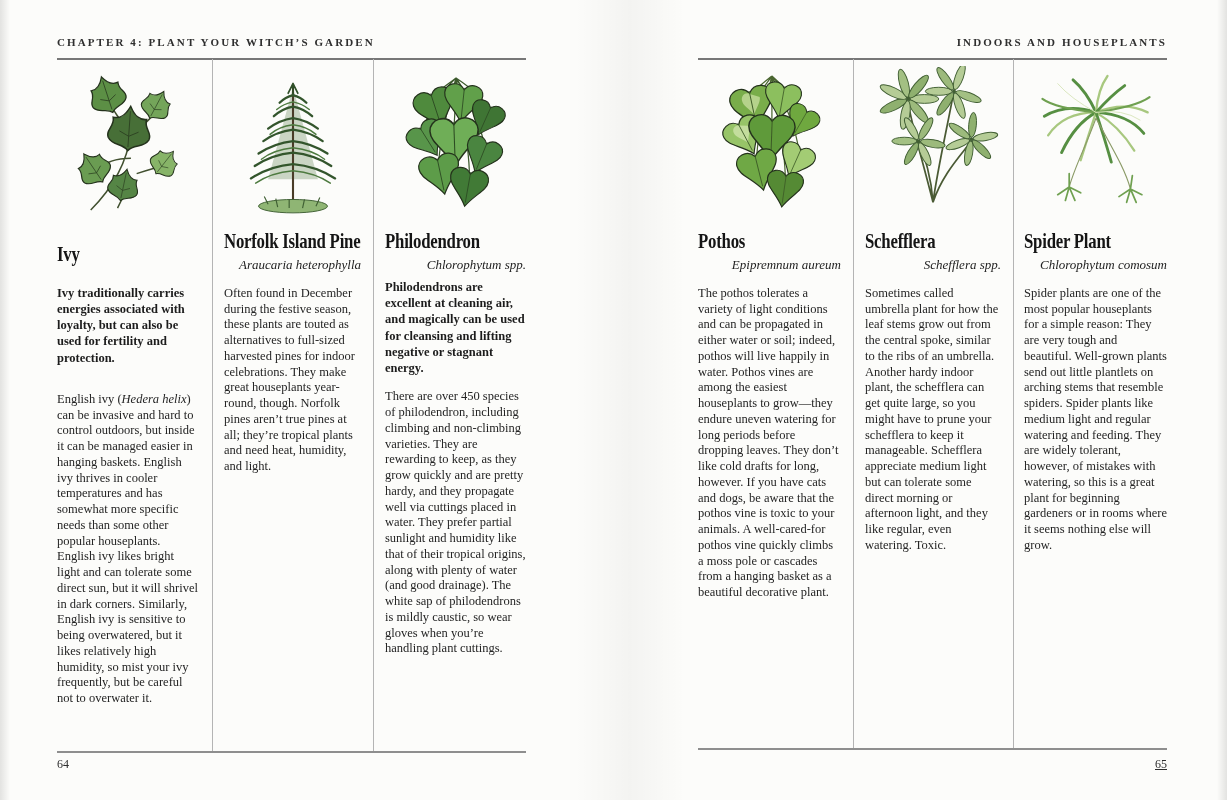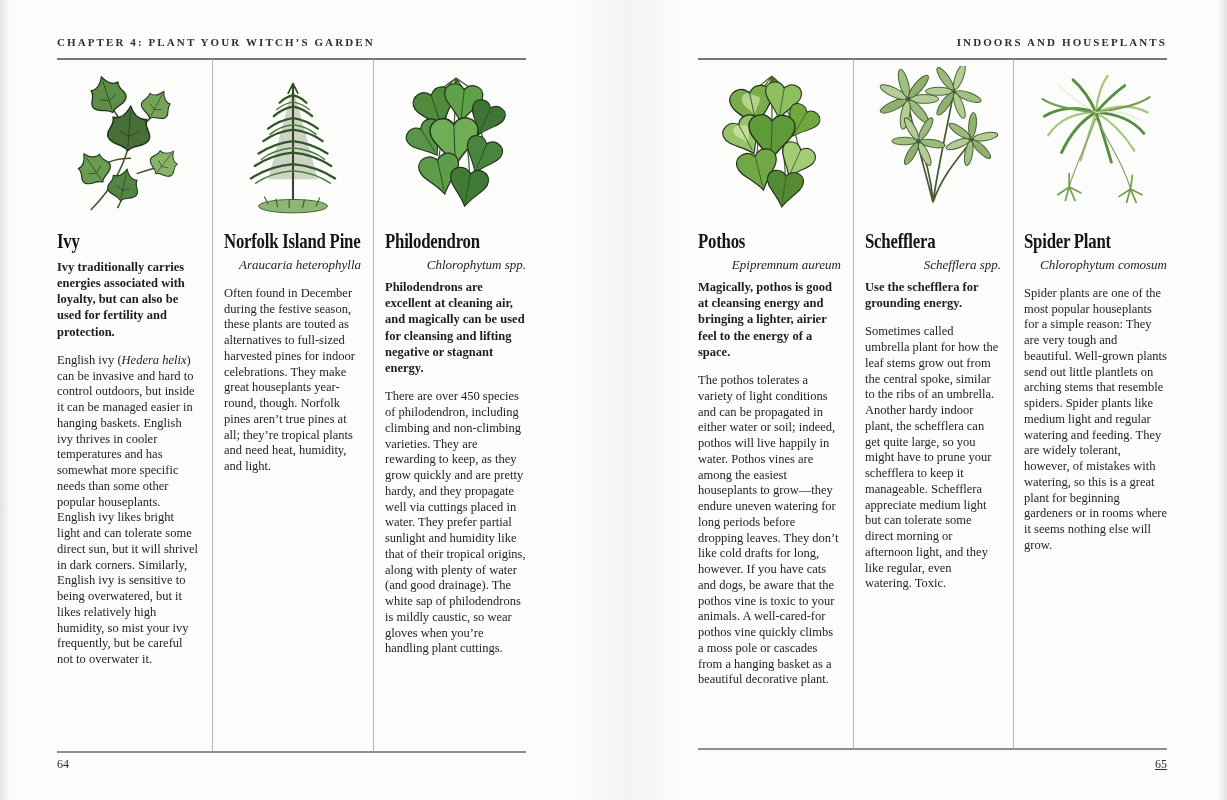--- a/index.html
+++ b/index.html
@@ -52,21 +52,21 @@
 <div class="rule top" style="left:57px;top:58px;width:469px;"></div>
 <div class="rule top" style="left:698px;top:58px;width:469px;"></div>
 <div class="rule" style="left:57px;top:751px;width:469px;"></div>
 <div class="rule" style="left:698px;top:748px;width:469px;"></div>
 
 <div class="vdiv" style="left:212px;top:59px;height:692px;"></div>
 <div class="vdiv" style="left:373px;top:59px;height:692px;"></div>
 <div class="vdiv" style="left:853px;top:59px;height:689px;"></div>
 <div class="vdiv" style="left:1013px;top:59px;height:689px;"></div>
 
-<div class="col" style="left:57px;width:143px;">
+<div class="col" style="left:57px;width:143px;gap:13px;">
   <div class="illus">
     <svg viewBox="0 0 140 160" width="134" height="154" aria-hidden="true">
       <path d="M30,150 C55,125 68,100 72,70 M72,70 C60,55 52,45 50,36 M72,70 C85,62 93,55 96,48 M72,96 C56,96 44,101 37,108 M78,112 C90,108 98,106 104,104 M70,122 C66,132 62,140 58,148" fill="none" stroke="#41502f" stroke-width="1.6"></path>
       <g transform="translate(48,32) rotate(-18) scale(1.05)">
           <path class="ink" d="M0,16 C-5,10 -13,13 -17,6 C-20,0 -12,-3 -14,-11 C-8,-10 -4,-13 0,-21 C4,-13 8,-10 14,-11 C12,-3 20,0 17,6 C13,13 5,10 0,16 Z" fill="#5c8f45"></path>
           <path d="M0,13 L0,-17 M0,4 L-8,0 M0,4 L8,0" stroke="#2e4423" stroke-width=".8" fill="none"></path>
         </g>
       <g transform="translate(98,42) rotate(28) scale(.85)">
           <path class="ink" d="M0,16 C-5,10 -13,13 -17,6 C-20,0 -12,-3 -14,-11 C-8,-10 -4,-13 0,-21 C4,-13 8,-10 14,-11 C12,-3 20,0 17,6 C13,13 5,10 0,16 Z" fill="#74a55a"></path>
           <path d="M0,13 L0,-17 M0,4 L-8,0 M0,4 L8,0" stroke="#2e4423" stroke-width=".8" fill="none"></path>
@@ -216,21 +216,20 @@
           <path d="M0,-8 L0,26" stroke="#3c5a26" stroke-width=".9"></path>
         </g>
       <g transform="translate(86,120) rotate(8) scale(.9)">
           <path class="ink" d="M0,-6 C-7,-16 -21,-11 -21,-1 C-21,9 -9,15 0,30 C9,15 21,9 21,-1 C21,-11 7,-16 0,-6 Z" fill="#558a34"></path>
           <path d="M0,-8 L0,26" stroke="#3c5a26" stroke-width=".9"></path>
         </g>
     </svg>
   </div>
   <div class="plant-title"><span class="tin">Pothos</span></div>
   <div class="latin">Epipremnum aureum</div>
-  <div class="intro">Magically, pothos is good at cleansing energy and bringing a lighter, airier feel to the energy of a space.</div>
   <div class="body-text">The pothos tolerates a variety of light conditions and can be propagated in either water or soil; indeed, pothos will live happily in water. Pothos vines are among the easiest houseplants to grow—they endure uneven watering for long periods before dropping leaves. They don’t like cold drafts for long, however. If you have cats and dogs, be aware that the pothos vine is toxic to your animals. A well-cared-for pothos vine quickly climbs a moss pole or cascades from a hanging basket as a beautiful decorative plant.</div>
 </div>
 
 <div class="col" style="left:865px;width:136px;">
   <div class="illus">
     <svg viewBox="0 0 140 160" width="134" height="154" aria-hidden="true">
       <path d="M70,142 C68,112 60,92 55,78 M70,142 C75,106 86,58 91,30 M70,142 C80,112 100,92 110,78 M70,142 C60,102 48,62 44,38" fill="none" stroke="#4a5a34" stroke-width="1.8"></path>
       <g transform="translate(44,34)">
         <g stroke="#415f33" stroke-width="1">
           <g transform="rotate(0)">
@@ -323,21 +322,20 @@
           <g transform="rotate(300)">
               <ellipse cx="15" cy="0" rx="13" ry="4" fill="#9cba7c"></ellipse>
             </g>
         </g>
           <circle r="2" fill="#415f33"></circle>
       </g>
     </svg>
   </div>
   <div class="plant-title"><span class="tin">Schefflera</span></div>
   <div class="latin">Schefflera spp.</div>
-  <div class="intro">Use the schefflera for grounding energy.</div>
   <div class="body-text">Sometimes called umbrella plant for how the leaf stems grow out from the central spoke, similar to the ribs of an umbrella. Another hardy indoor plant, the schefflera can get quite large, so you might have to prune your schefflera to keep it manageable. Schefflera appreciate medium light but can tolerate some direct morning or afternoon light, and they like regular, even watering. Toxic.</div>
 </div>
 
 <div class="col" style="left:1024px;width:143px;">
   <div class="illus">
     <svg viewBox="0 0 140 160" width="134" height="154" aria-hidden="true">
       <g fill="none" stroke-linecap="round">
         <path d="M70,48 Q40,38 16,52" stroke="#568f42" stroke-width="3"></path>
         <path d="M70,48 Q36,48 20,72" stroke="#a8c87f" stroke-width="2.4"></path>
         <path d="M70,48 Q48,60 34,90" stroke="#568f42" stroke-width="3"></path>

